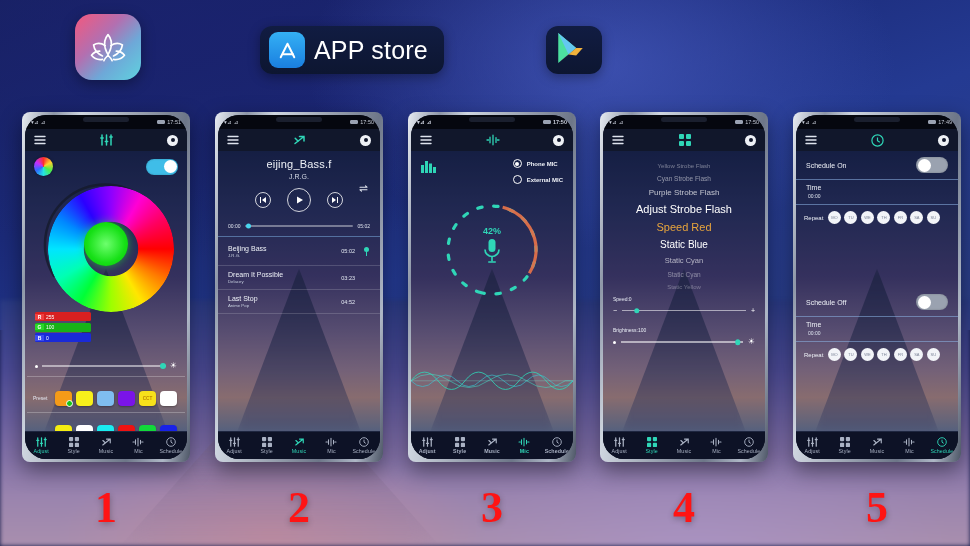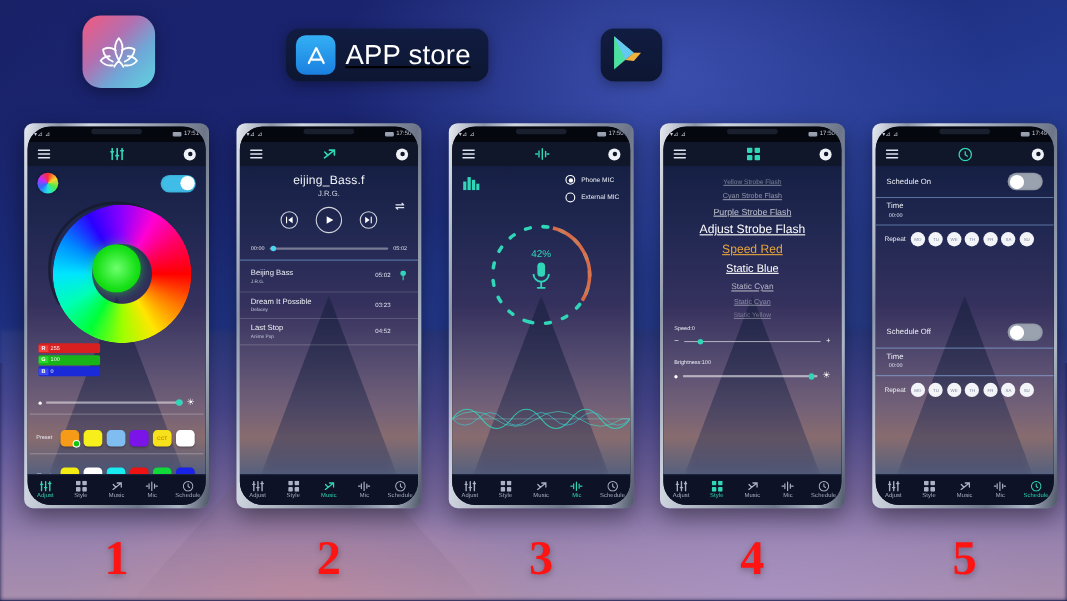--- a/index.html
+++ b/index.html
@@ -45,21 +45,21 @@
   .app-icon svg { width:44px; height:44px; }
 
   
   .badge {
     position:absolute; height:48px; border-radius:12px;
     background:linear-gradient(180deg,#111c42,#0d1631);
     display:flex; align-items:center; gap:9px; padding:0 16px 0 9px;
     box-shadow:0 3px 12px rgba(0,0,0,.35);
   }
   .badge-text { color:#fff; font-size:25px; letter-spacing:.2px; white-space:nowrap; }
-  .badge-appstore { left:260px; top:26px;text-decoration:underline; }
+  .badge-appstore { left:260px; top:26px; }
   .badge-googleplay { left:546px; top:26px; }
   .appstore-sq {
     width:36px; height:36px; border-radius:9px;
     background:linear-gradient(180deg,#34b0f4,#1a7fe0);
     display:flex; align-items:center; justify-content:center;
   }
   .appstore-sq svg { width:25px; height:25px; }
   .gp-tri { width:31px; height:34px; }
 
   
@@ -71,21 +71,21 @@
     box-shadow:0 8px 22px rgba(0,0,0,.45);
   }
   .phone-inner {
     position:relative; width:100%; height:100%;
     border-radius:21px; overflow:hidden;
     background:#0b0f1d;
     display:flex; flex-direction:column;
   }
   .p1 { left:22px; }
   .p2 { left:215px; }
-  .p3 { left:408px; }
+  .p3 { left:408px;font-weight:bold; }
   .p4 { left:600px; }
   .p5 { left:793px; }
 
   .statusbar {
     height:14px; flex:0 0 14px; background:#05070f;
     display:flex; align-items:center; justify-content:space-between;
     padding:0 6px; position:relative;
   }
   .sb-left { display:flex; align-items:center; gap:2px; }
   .sb-glyph { color:#c7ccd8; font-size:5.5px; letter-spacing:.3px; }
@@ -254,21 +254,21 @@
     font-size:9px; color:#2fd6b7;
   }
   .gauge-mic {
     position:absolute; left:50%; top:50%; transform:translate(-50%,-40%);
     color:#2fd6b7;
   }
   .wave-svg { position:absolute; left:0; bottom:32px; width:100%; height:48px; }
 
   
   .style-list { padding-top:6px; text-align:center; }
-  .style-item { font-size:7px; margin:6px 0; color:#fff;text-decoration:underline; }
+  .style-item { font-size:7px; margin:6px 0; color:#fff; }
   .slider-block { padding:0 10px; }
   .slider-lbl { font-size:5px; color:#e9edf5; margin-bottom:5px; }
   .slider-row { display:flex; align-items:center; gap:5px; }
   .sl-sign { font-size:7px; color:#fff; line-height:1; }
   .sl-track { flex:1; height:1.6px; background:rgba(255,255,255,.55); position:relative; }
   .sl-knob { position:absolute; top:50%; transform:translate(-50%,-50%);
     width:5.5px; height:5.5px; border-radius:50%; background:#2fd6b7; }
 
   
   .sch-row {

